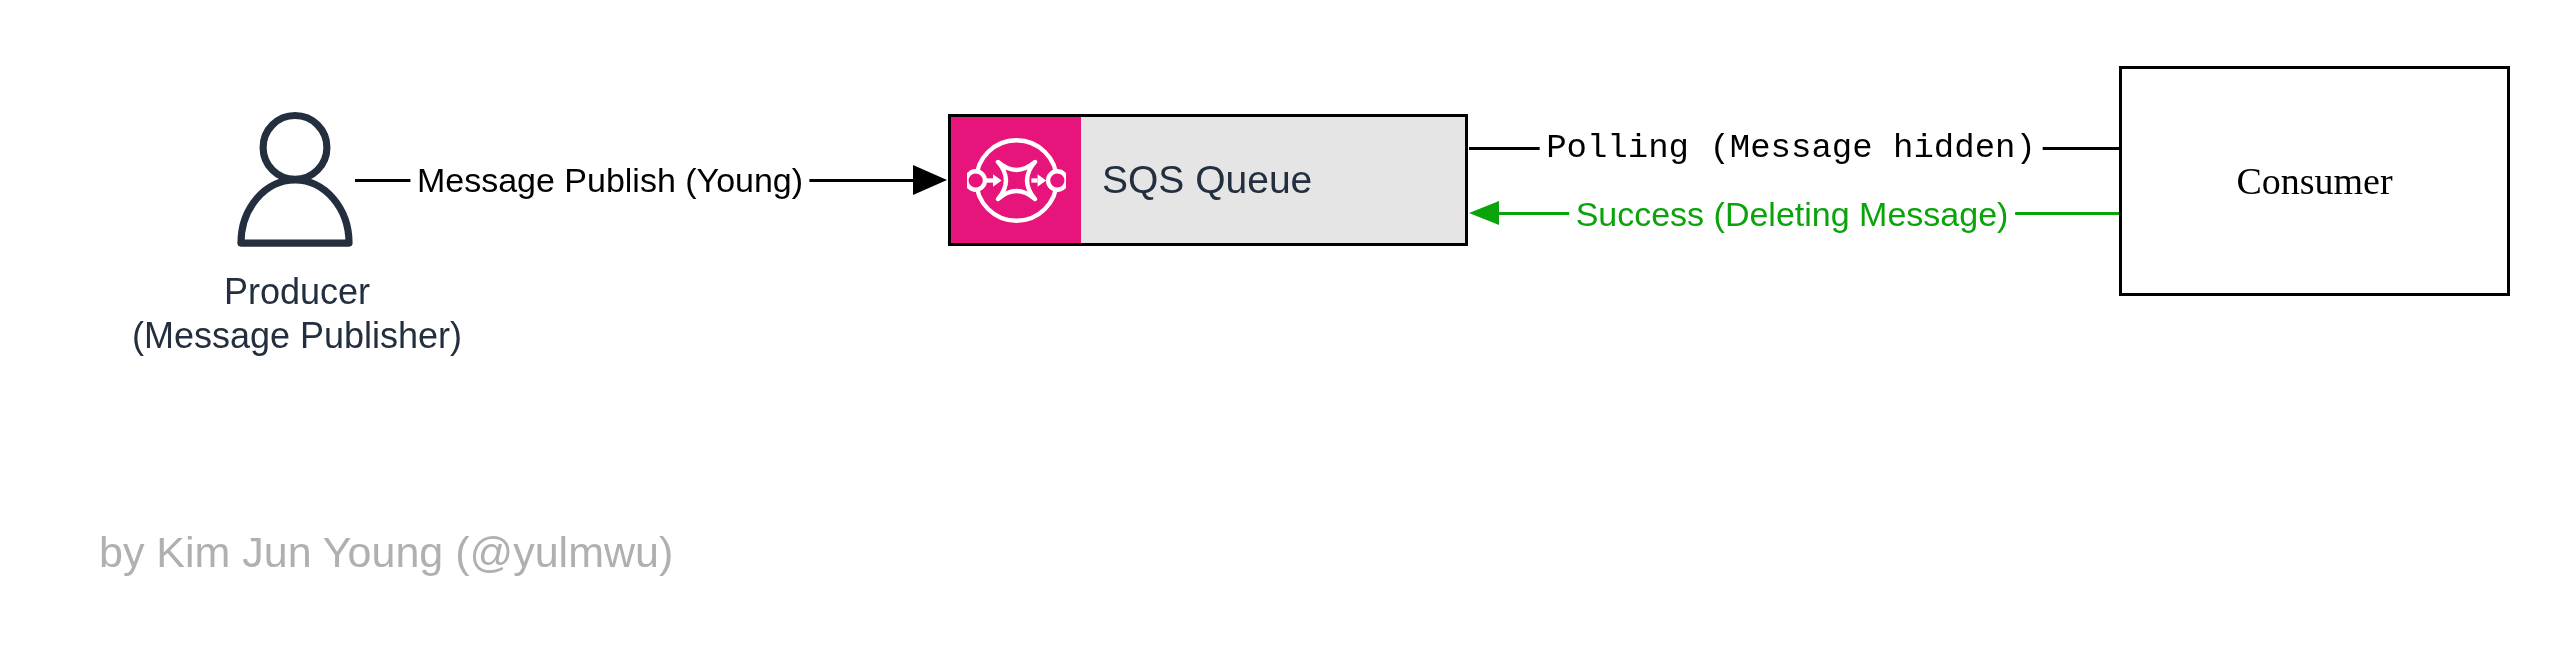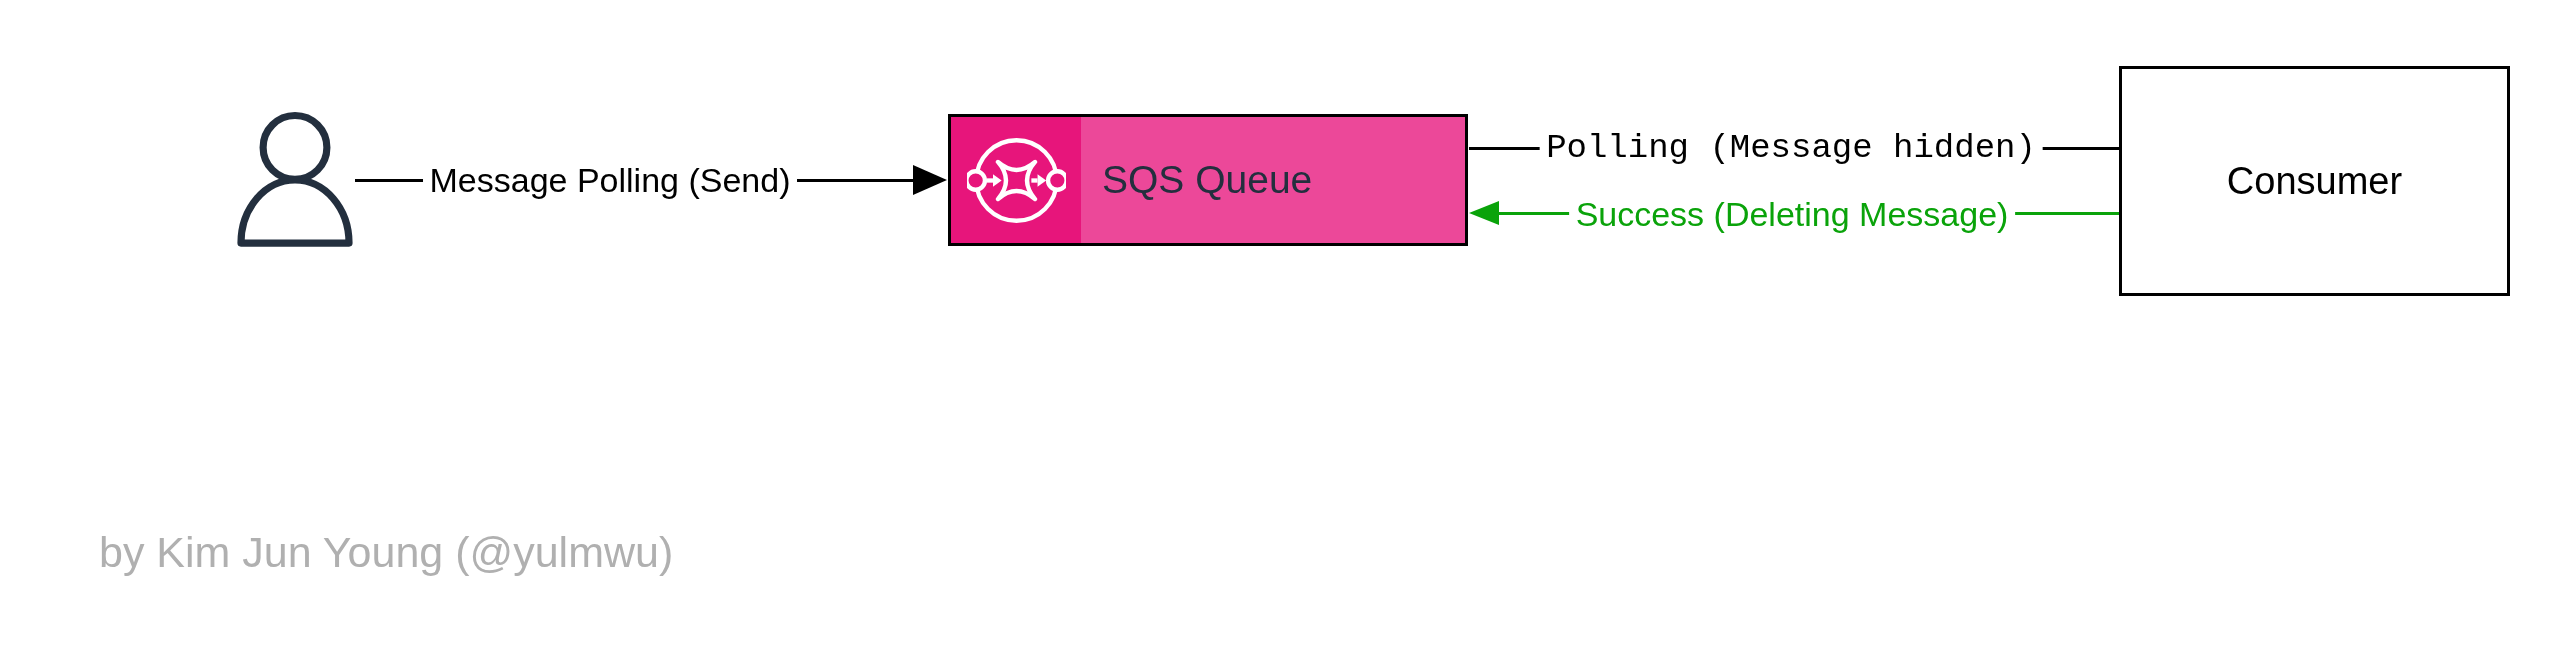--- a/index.html
+++ b/index.html
@@ -10,37 +10,37 @@
   
   .person-wrap{position:absolute;left:233px;top:109px;width:124px;height:138px;}
   .person-wrap svg{display:block;width:100%;height:100%;}
   .node-label{
     position:absolute;transform:translate(-50%,-50%);
     color:var(--ink);font-size:36px;line-height:44px;text-align:center;white-space:nowrap;
   }
   .producer-label{left:297px;top:314px;}
   .sqs-box{
     position:absolute;left:948px;top:114px;width:520px;height:132px;
-    box-sizing:border-box;border:3.3px solid var(--line);background:#ec4899;
+    box-sizing:border-box;border:3.3px solid var(--line);background:#e5e5e5;
     display:flex;align-items:stretch;
   }
   .sqs-icon-block{
     width:130px;flex:0 0 130px;background:var(--pink);
     display:flex;align-items:center;justify-content:center;
   }
   .sqs-icon-block svg{width:99px;height:99px;display:block;}
   .sqs-box-label{
     display:flex;align-items:center;padding-left:21px;
     color:var(--ink);font-size:39px;white-space:nowrap;
   }
   .consumer-box{
     position:absolute;left:2119px;top:66px;width:391px;height:230px;
     box-sizing:border-box;border:3.3px solid var(--line);background:#fff;
     display:flex;align-items:center;justify-content:center;
-    color:#000;font-size:38px;white-space:nowrap;
+    color:#000;font-size:38px;white-space:nowrap;font-family:Liberation Serif, serif;
   }
   
   .edge-line{position:absolute;background:var(--line);}
   .edge-label{
     position:absolute;transform:translate(-50%,-50%);
     background:#fff;padding:0 6.5px;font-size:34px;white-space:nowrap;color:#000;
   }
   .publish-line{left:355px;top:179px;width:559px;height:2.6px;}
   .publish-arrowhead{
     position:absolute;left:913px;top:165px;width:0;height:0;
@@ -65,24 +65,28 @@
 <body>
 
 <div class="canvas">
 
   <div class="person-wrap">
     <svg viewBox="0 0 190 212">
       <path d="M12 206 A 83 97 0 0 1 178 206 L 12 206 Z" fill="#ffffff" stroke="var(--ink)" stroke-width="11" stroke-linejoin="round"></path>
       <circle cx="95" cy="59" r="49" fill="#ffffff" stroke="var(--ink)" stroke-width="11"></circle>
     </svg>
   </div>
+  <div class="node-label producer-label">
+    <div>Producer</div>
+    <div>(Message Publisher)</div>
+  </div>
 
   <div class="edge-line publish-line"></div>
   <div class="publish-arrowhead"></div>
-  <div class="edge-label" style="left:610px;top:180px;">Message Polling (Send)</div>
+  <div class="edge-label" style="left:610px;top:180px;">Message Publish (Young)</div>
 
   <div class="sqs-box">
     <div class="sqs-icon-block">
       <svg viewBox="0 0 160 160">
         <circle cx="80" cy="80" r="65" fill="none" stroke="#ffffff" stroke-width="7"></circle>
         <circle cx="14" cy="80" r="15" fill="var(--pink)" stroke="#ffffff" stroke-width="7"></circle>
         <circle cx="146" cy="80" r="15" fill="var(--pink)" stroke="#ffffff" stroke-width="7"></circle>
         <path d="M50 50 Q80 76 110 50 Q84 80 110 110 Q80 84 50 110 Q76 80 50 50 Z" fill="none" stroke="#ffffff" stroke-width="7" stroke-linejoin="round"></path>
         <line x1="32" y1="80" x2="42" y2="80" stroke="#ffffff" stroke-width="7"></line>
         <polygon points="42,70 56,80 42,90" fill="#ffffff"></polygon>

